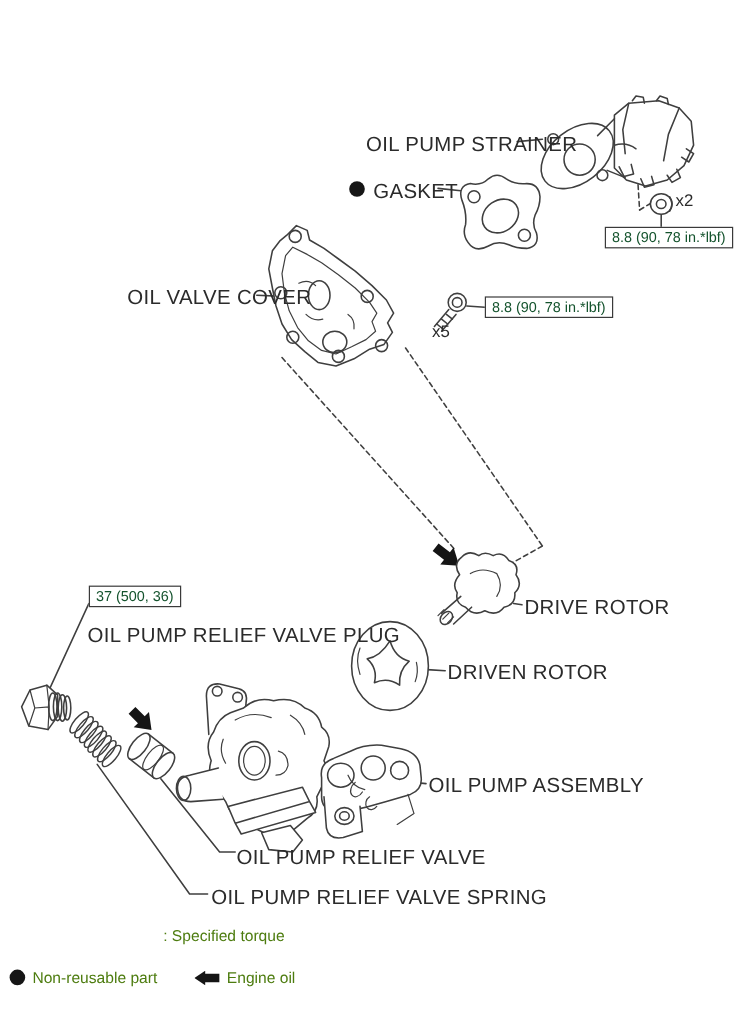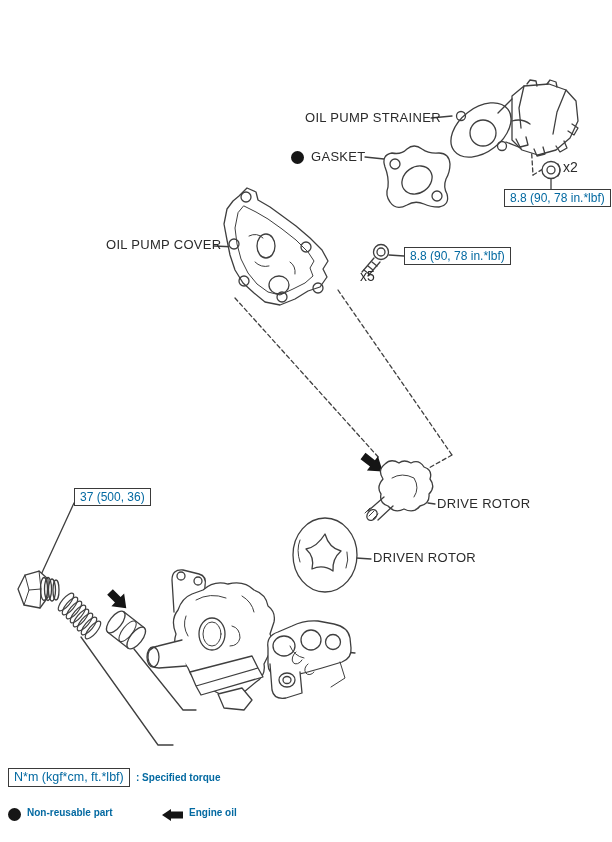--- a/index.html
+++ b/index.html
@@ -1,24 +1,24 @@
 <!DOCTYPE html>
 <html><head>
 <meta charset="utf-8">
 <style>
   html,body{margin:0;padding:0;background:#ffffff;}
   .stage{position:relative;width:612px;height:842px;background:#ffffff;overflow:hidden;
          font-family:"Liberation Sans",sans-serif;}
   svg.art{position:absolute;left:0;top:0;}
-  .lbl{position:absolute;font-size:13px;line-height:1.15;color:#2b2b2b;white-space:nowrap;letter-spacing:.3px;}
-  .tq{position:absolute;border:1.4px solid #3a3a3a;background:#fff;color:#0369a1;
+  .lbl{position:absolute;font-size:17px;line-height:1.15;color:#2b2b2b;white-space:nowrap;letter-spacing:.3px;}
+  .tq{position:absolute;border:1.4px solid #3a3a3a;background:#fff;color:#14532d;
       font-size:12px;line-height:1.2;padding:1px 5px;white-space:nowrap;}
   .qty{position:absolute;font-size:14px;color:#2b2b2b;white-space:nowrap;}
   .dot{position:absolute;width:13px;height:13px;border-radius:50%;background:#161616;}
-  .legend-text{position:absolute;font-size:10px;color:#0369a1;white-space:nowrap;font-weight:bold;}
+  .legend-text{position:absolute;font-size:13px;color:#4d7c0f;white-space:nowrap;}
   .arrow-left{position:absolute;width:21px;height:12px;}
 </style>
 </head>
 <body>
 
 <div class="stage">
 
   <svg class="art" width="612" height="842" viewBox="0 0 612 842" stroke="#3f3f3f" fill="none" stroke-width="1.3" stroke-linecap="round" stroke-linejoin="round">
 
     <g stroke-dasharray="4 3">
@@ -165,34 +165,37 @@
       <path d="M 290,646 q 4,10 14,12" stroke-width="1"></path>
       <path d="M 296,652 a 5,7 30 1 0 6,8 M 308,664 a 5,6 30 1 0 6,8" stroke-width="1"></path>
     </g>
   </svg>
 
   <div class="lbl" style="left:305px;top:111px">OIL PUMP STRAINER</div>
 
   <span class="dot" style="left:291px;top:151px"></span>
   <div class="lbl" style="left:311px;top:150px">GASKET</div>
 
-  <div class="lbl" style="left:106px;top:238px">OIL PUMP COVER</div>
+  <div class="lbl" style="left:106px;top:238px">OIL VALVE COVER</div>
 
   <div class="tq" style="left:404px;top:247px">8.8 (90, 78 in.*lbf)</div>
   <div class="qty" style="left:360px;top:268px">x5</div>
 
   <div class="tq" style="left:504px;top:189px">8.8 (90, 78 in.*lbf)</div>
   <div class="qty" style="left:563px;top:159px">x2</div>
 
   <div class="lbl" style="left:437px;top:497px">DRIVE ROTOR</div>
   <div class="lbl" style="left:373px;top:551px">DRIVEN ROTOR</div>
+  <div class="lbl" style="left:357px;top:645px">OIL PUMP ASSEMBLY</div>
+  <div class="lbl" style="left:197px;top:705px">OIL PUMP RELIEF VALVE</div>
+  <div class="lbl" style="left:176px;top:738px">OIL PUMP RELIEF VALVE SPRING</div>
 
   <div class="tq" style="left:74px;top:488px">37 (500, 36)</div>
-
-  <div class="tq" style="left:8px;top:768px;font-size:12.5px">N*m (kgf*cm, ft.*lbf)</div>
+  <div class="lbl" style="left:73px;top:520px">OIL PUMP RELIEF VALVE PLUG</div>
+
   <div class="legend-text" style="left:136px;top:772px">: Specified torque</div>
 
   <span class="dot" style="left:8px;top:808px"></span>
   <div class="legend-text" style="left:27px;top:807px">Non-reusable part</div>
 
   <svg class="arrow-left" style="left:162px;top:809px" viewBox="0 0 21 12">
     <polygon points="21,2.5 9,2.5 9,0 0,6 9,12 9,9.5 21,9.5" fill="#151515"></polygon>
   </svg>
   <div class="legend-text" style="left:189px;top:807px">Engine oil</div>
 

